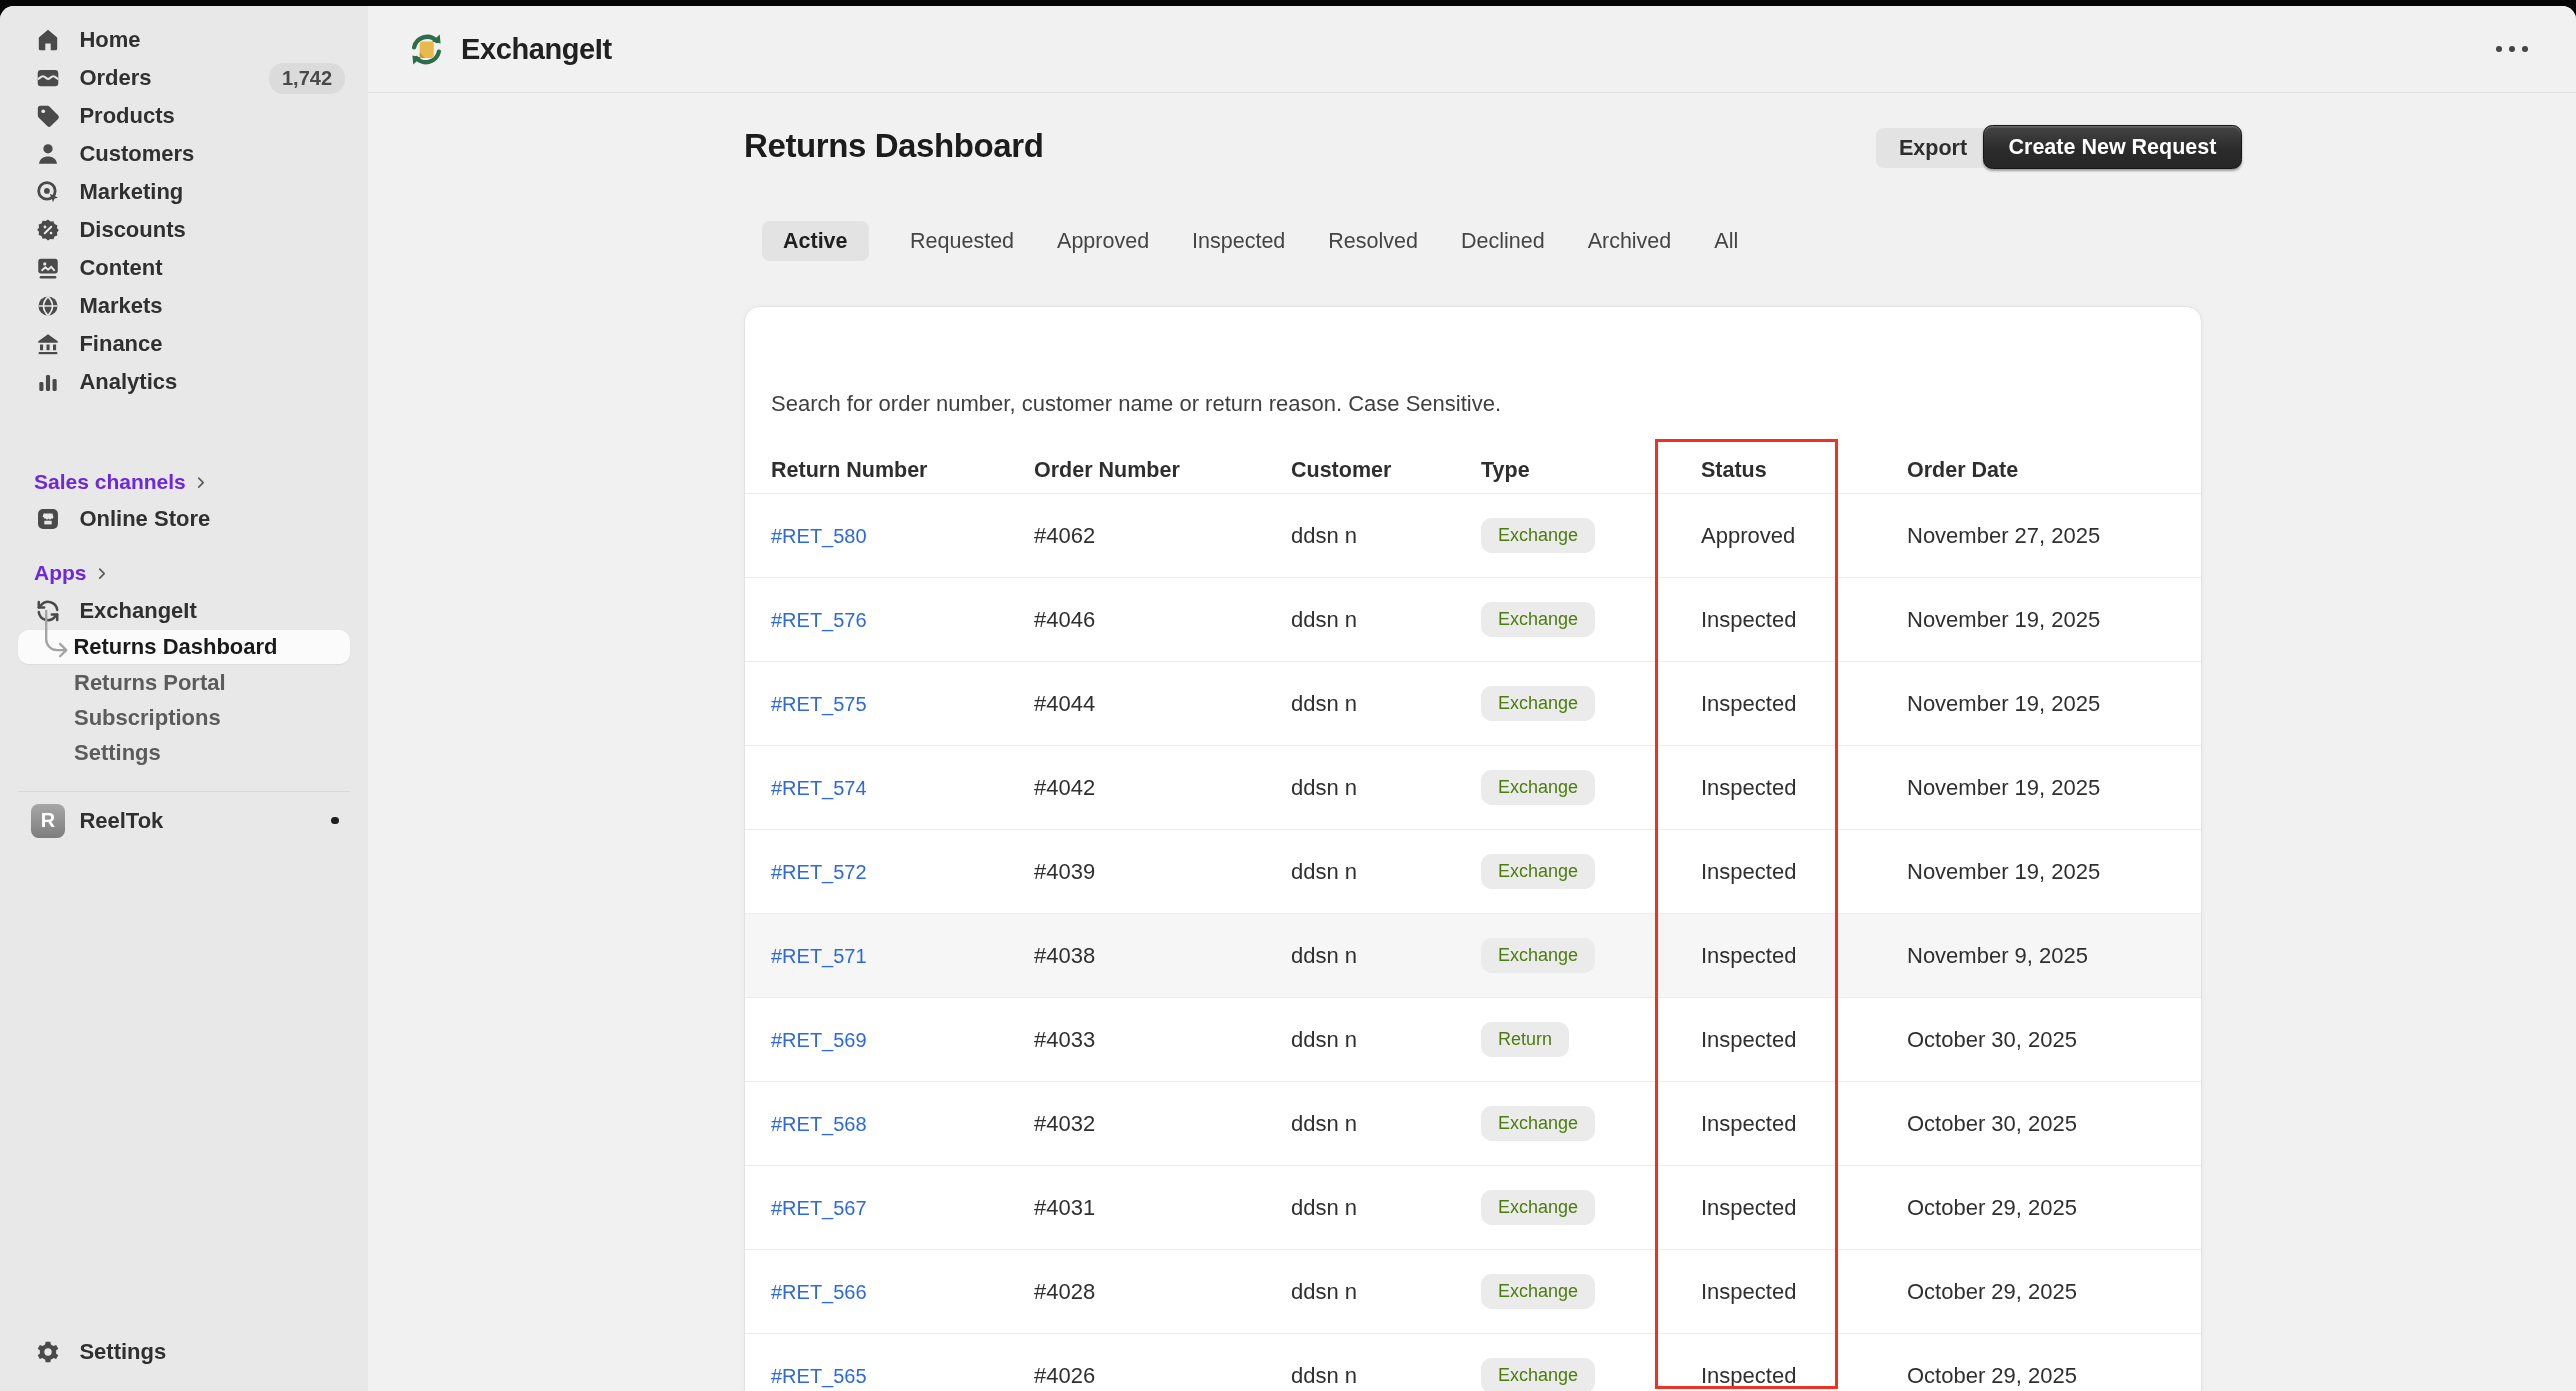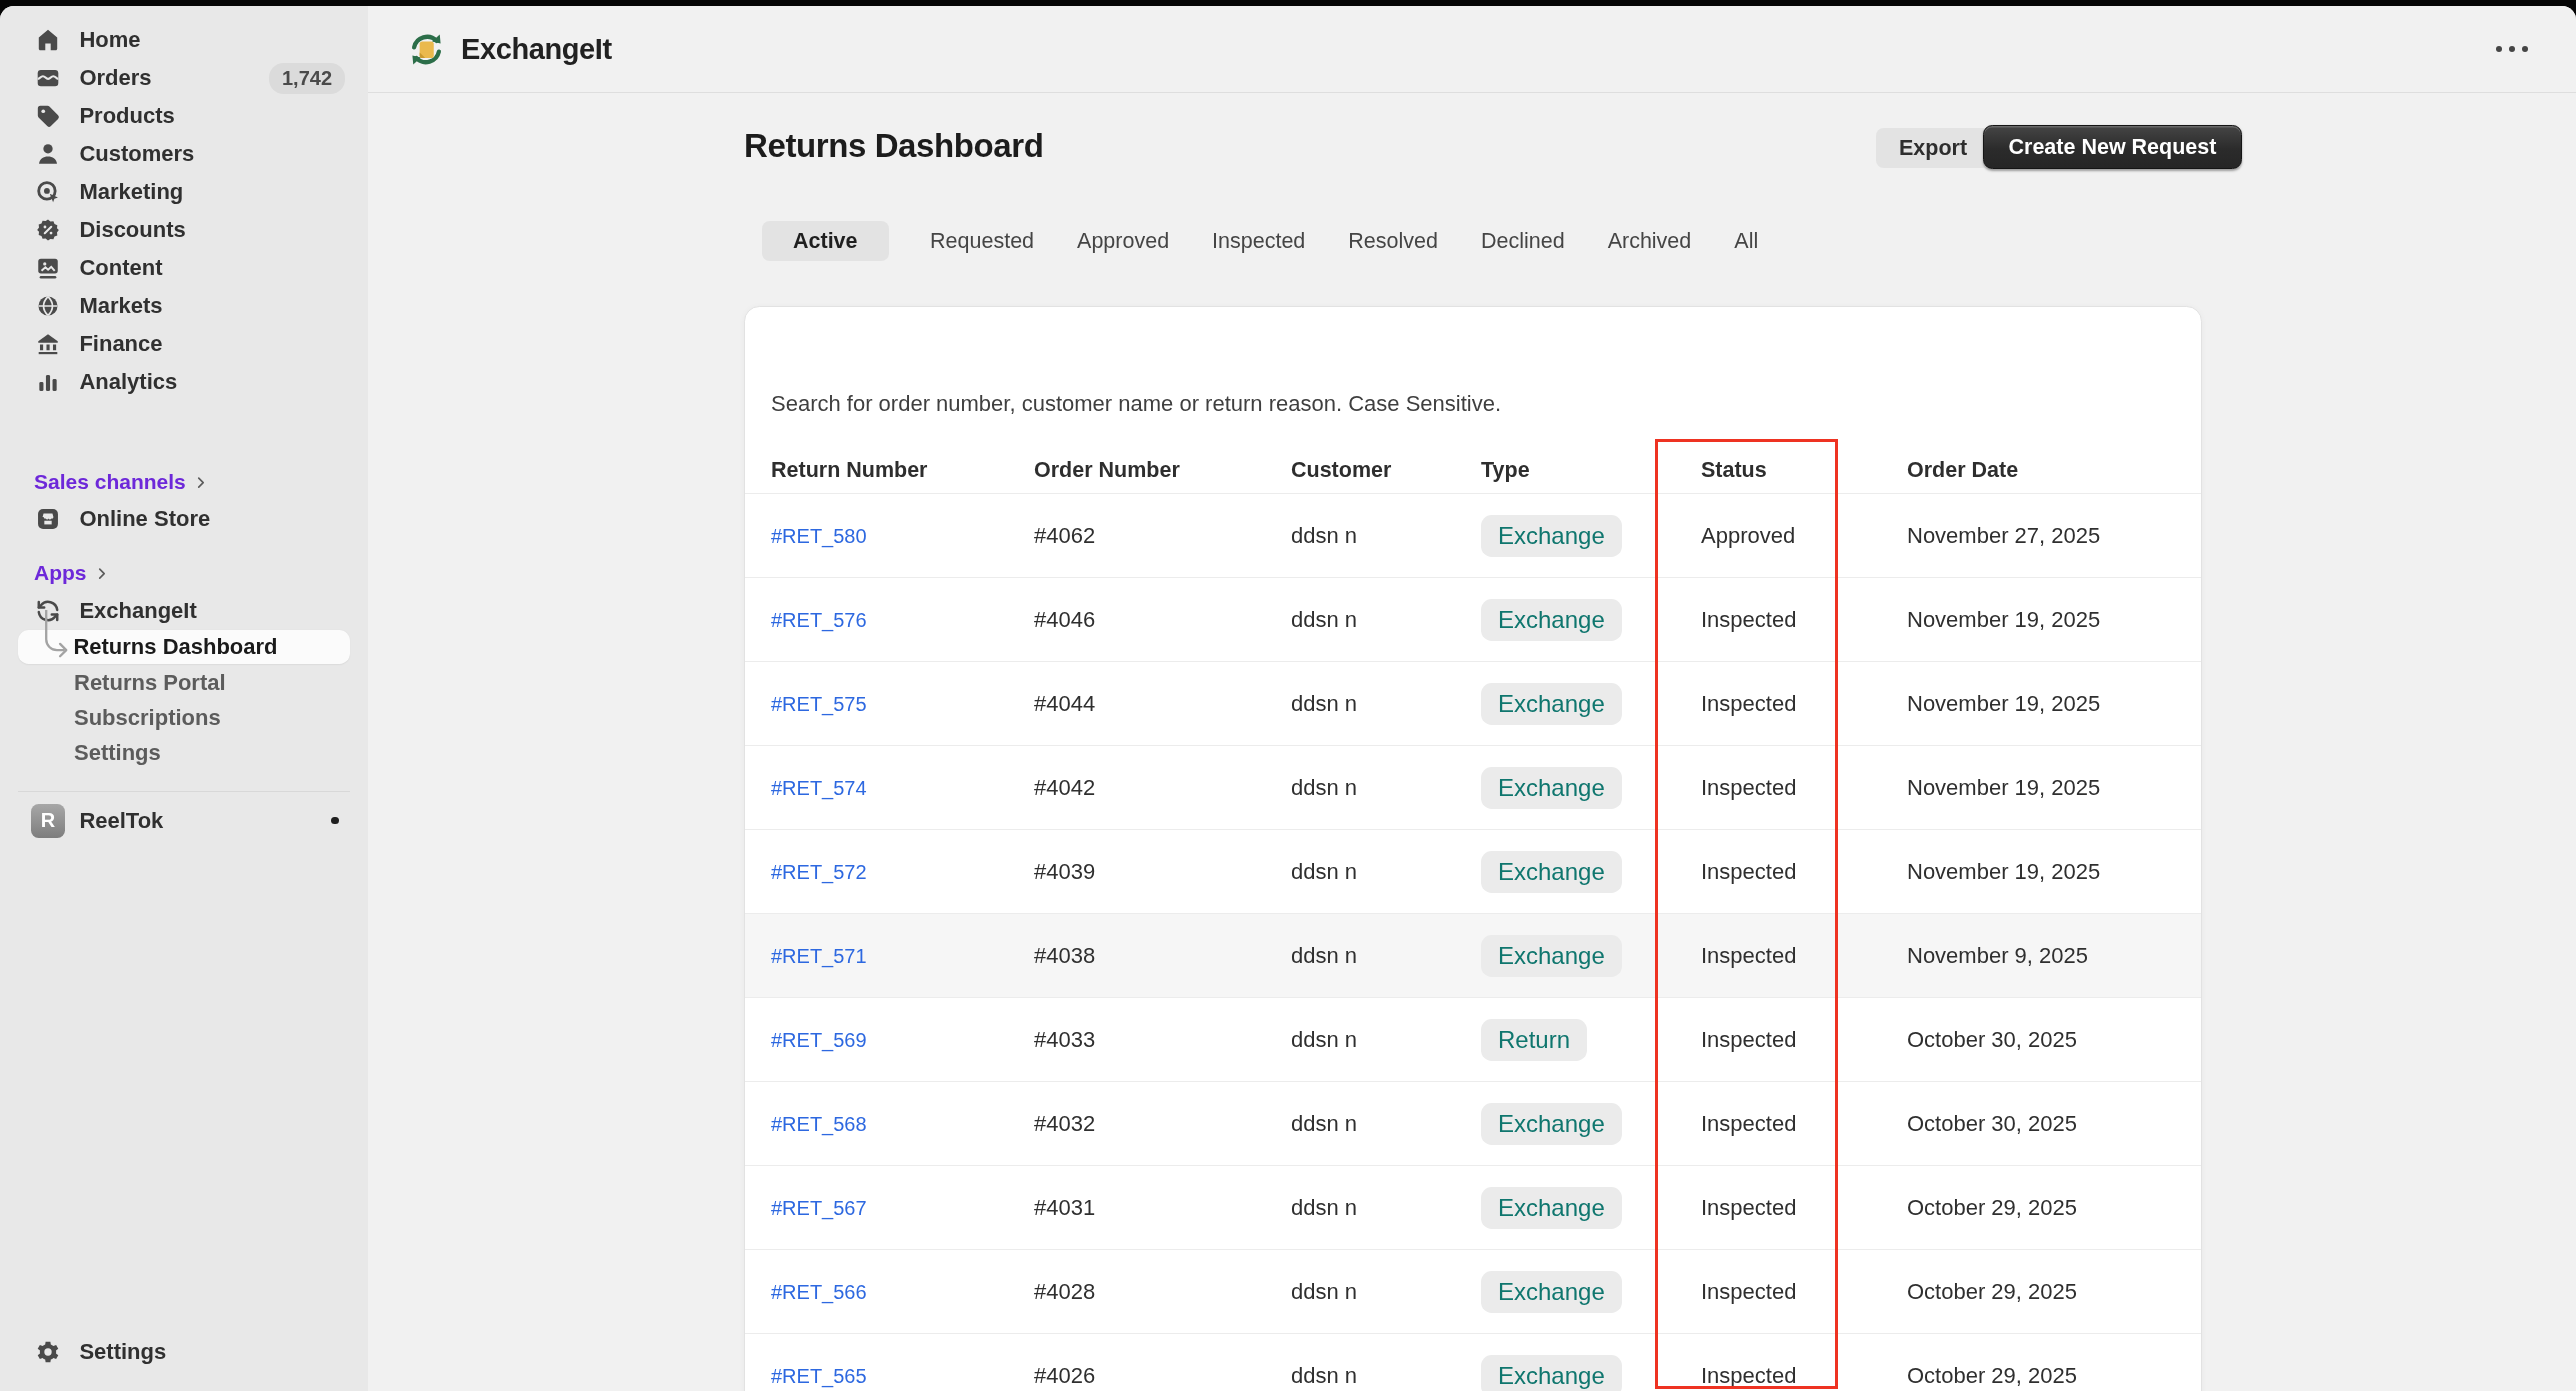--- a/index.html
+++ b/index.html
@@ -47,42 +47,42 @@
   .btn-export{position:absolute;left:1508px;top:35px;height:40px;padding:0 23px;border:none;
     background:#e3e3e3;border-radius:7.7px;font-size:21.5px;font-weight:600;color:#2e2e2e;cursor:pointer;
     font-family:inherit;}
   .btn-create{position:absolute;left:1615px;top:32px;height:44px;padding:0 24.5px;border:0.8px solid #151515;
     background:linear-gradient(180deg,#454545 0%,#2b2b2b 55%,#262626 100%);border-radius:9.2px;
     font-size:21.5px;font-weight:600;color:#fff;cursor:pointer;font-family:inherit;
     box-shadow:inset 0 1.5px 0 rgba(255,255,255,.2),0 1.5px 2.3px rgba(0,0,0,.35);}
   .tabs{position:absolute;left:394px;top:128px;height:40px;display:flex;align-items:center;gap:40px;}
   .tab{font-size:21.5px;font-weight:500;color:#454545;cursor:pointer;padding:0 1.5px;white-space:nowrap;}
   .tab.active{background:#e3e3e3;border-radius:7.7px;height:40px;display:flex;align-items:center;
-    padding:0 31px;font-weight:600;color:#1f1f1f;}
+    padding:0 21px;font-weight:600;color:#1f1f1f;}
   
   .card{position:absolute;left:376px;top:213px;width:1458px;height:1304px;background:#fff;
     border:0.8px solid #e2e2e2;border-radius:15.3px;box-shadow:0 1.5px 6.1px rgba(0,0,0,.04);box-sizing:border-box;}
   .search-field{position:absolute;left:26px;top:23px;width:1405px;height:48px;border:1.5px solid #8c8c8c;
     border-radius:9.2px;display:flex;align-items:center;box-sizing:border-box;background:#fff;padding-left:12.3px;}
   .search-field svg{width:23px;height:23px;color:#5c5c5c;flex:none;}
   .search-field input{border:none;outline:none;flex:1;margin-left:10.7px;font-size:23px;color:#303030;
     font-family:inherit;background:transparent;}
   .search-field input::placeholder{color:#5c5c5c;opacity:1;}
   .helper-text{position:absolute;left:26px;top:84px;font-size:22px;color:#3f3f3f;}
   .thead,.trow{display:grid;grid-template-columns:263px 257px 190px 220px 206px auto;
     align-items:center;padding:0 26px;}
   .thead{position:absolute;left:0;top:141px;width:100%;height:44px;box-sizing:border-box;}
   .th{font-size:21.5px;font-weight:600;color:#2e2e2e;}
   .tbody{position:absolute;left:0;top:186px;width:100%;}
   .trow{height:84px;border-top:1.5px solid #ececec;box-sizing:border-box;cursor:pointer;}
   .trow.hl{background:#f6f6f6;}
   .cell{font-size:22px;color:#2f2f2f;}
   .ret-link{color:var(--link,#2d68e0);text-decoration:none;font-weight:500;font-size:20px;}
   .type-badge{display:inline-block;background:#ebebeb;border-radius:10.7px;padding:7px 17px;
-    font-size:24px;font-weight:500;color:#0f766e;}
+    font-size:18px;font-weight:500;color:#4d7c0f;}
   
   .red-box{position:absolute;left:1655px;top:439px;width:183px;height:950px;
     border:3.8px solid var(--red,#ee3322);box-sizing:border-box;pointer-events:none;z-index:50;}
 </style>
 </head>
 <body>
 
 <div id="stage">
   <div class="frame">
 

